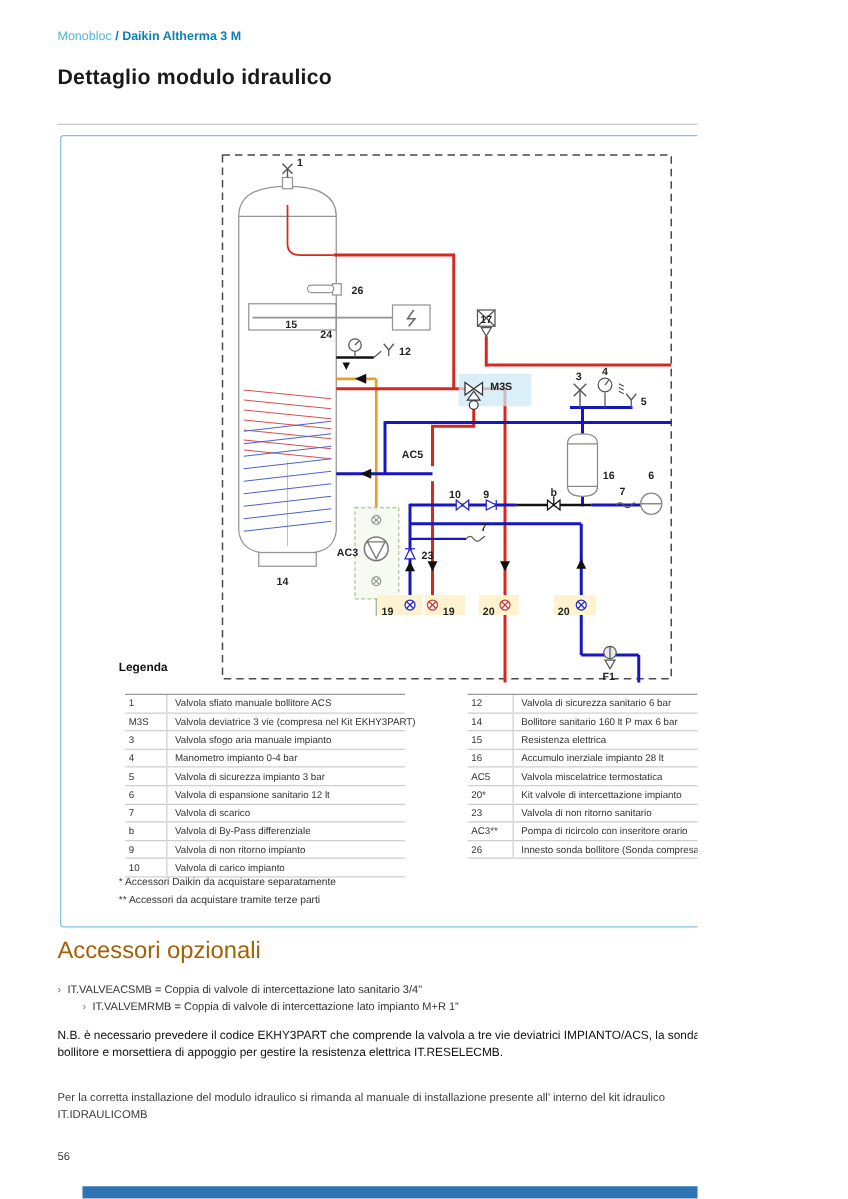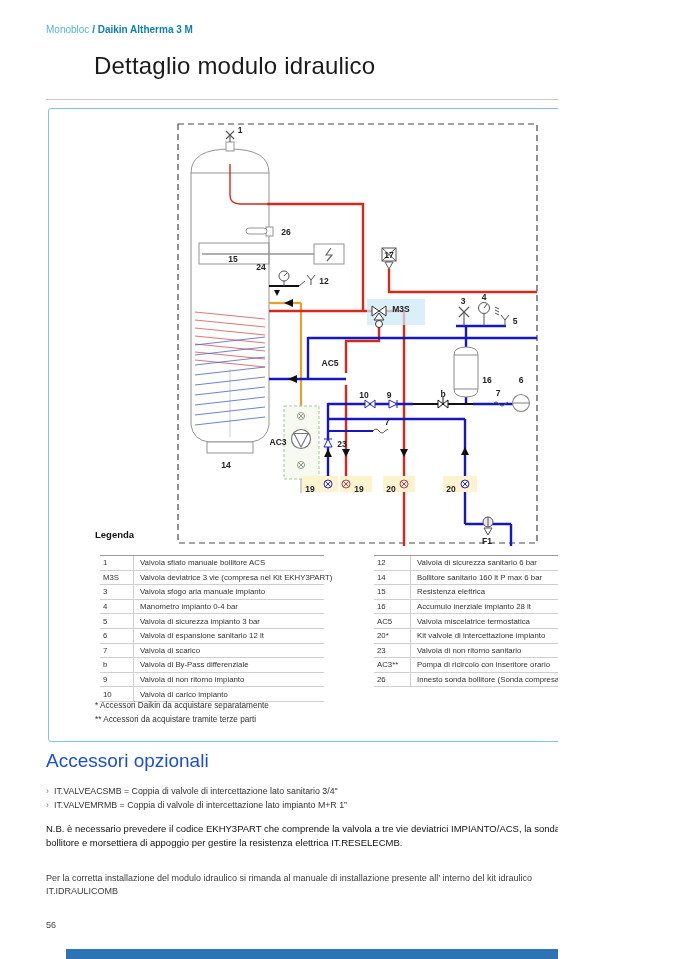--- a/index.html
+++ b/index.html
@@ -3,39 +3,39 @@
 <meta charset="utf-8">
 <style>
   html,body{margin:0;padding:0;background:#fff;}
   #page{position:relative;width:558px;height:959px;background:#fff;overflow:hidden;
         font-family:"Liberation Sans",sans-serif;color:#222;}
   .abs{position:absolute;}
   
   #breadcrumb{left:46px;top:24px;font-size:10px;}
   .bc-light{color:#55b4da;}
   .bc-dark{color:#0e7fb5;font-weight:600;}
-  #page-title{left:46px;top:52px;font-size:24px;font-weight:normal;color:#1a1a1a;letter-spacing:.2px;margin-left:48px;}
+  #page-title{left:46px;top:52px;font-size:17px;font-weight:bold;color:#1a1a1a;letter-spacing:.2px;}
   #title-rule{left:46px;top:99px;width:586px;height:0;border-top:1px solid #c9c9c9;}
   
   #frame{left:48px;top:108px;width:582px;height:632px;border:1.5px solid #82c4de;border-radius:3px;background:#fff;}
   #diagram-svg{position:absolute;left:0;top:0;}
   .dlabel{position:absolute;transform:translate(-50%,-50%);font-size:8.5px;font-weight:600;color:#222;white-space:nowrap;}
   .dlabel.b{font-weight:bold;}
   #legend-title{left:46px;top:420px;font-size:9.5px;font-weight:bold;color:#111;}
   .ltable{position:absolute;top:446px;border-top:1px solid #9a9a9a;}
   #legend-left{left:51px;width:224px;}
   #legend-right{left:325px;width:250px;}
   .lrow{display:flex;align-items:center;height:13.6px;border-bottom:1px solid #cfcfcf;
         font-size:7.8px;color:#333;}
   .lcode{flex:0 0 30px;padding-left:3px;border-right:1px solid #cfcfcf;align-self:stretch;display:flex;align-items:center;}
   #legend-right .lcode{flex-basis:33px;}
   .ldesc{padding-left:6px;white-space:nowrap;}
   .footnote{position:absolute;left:46px;font-size:8.2px;color:#333;}
   
-  #acc-heading{left:46px;top:750px;font-size:19px;color:#1d4ed8;}
+  #acc-heading{left:46px;top:750px;font-size:19px;color:#a16207;}
   .bullet-line{left:46px;font-size:8.8px;color:#333;}
   .bullet-mark{color:#777;margin-right:5px;}
   #nb-text{left:46px;top:822px;width:520px;font-size:9.5px;font-weight:normal;color:#111;line-height:13.5px;}
   #install-text{left:46px;top:872px;width:516px;font-size:9px;color:#3c3c3c;line-height:13px;}
   #page-number{left:46px;top:920px;font-size:9px;color:#444;}
   #footer-bar{left:66px;top:949px;width:612px;height:10px;background:#2e74b5;}
 </style>
 </head>
 <body>
 
@@ -388,21 +388,21 @@
 
     <div class="footnote" style="top:592px;">*   Accessori Daikin da acquistare separatamente</div>
     <div class="footnote" style="top:606px;">**  Accessori  da acquistare tramite terze parti</div>
   </div>
 
   <div class="abs" id="acc-heading">Accessori opzionali</div>
 
   <div class="abs bullet-line" style="top:786px;">
     <span class="bullet-mark">›</span><span>IT.VALVEACSMB = Coppia di valvole di intercettazione lato sanitario 3/4"</span>
   </div>
-  <div class="abs bullet-line" style="top:800px;">
+  <div class="abs bullet-line" style="top:800px;margin-left:20px;">
     <span class="bullet-mark">›</span><span>IT.VALVEMRMB = Coppia di valvole di intercettazione lato impianto M+R 1”</span>
   </div>
 
   <div class="abs" id="nb-text">N.B. è necessario prevedere il codice EKHY3PART che comprende la valvola a tre vie deviatrici IMPIANTO/ACS, la sonda bollitore e morsettiera di appoggio per gestire la resistenza elettrica IT.RESELECMB.</div>
   <div class="abs" id="install-text">Per la corretta installazione del modulo idraulico si rimanda al manuale di installazione presente all’ interno del kit idraulico IT.IDRAULICOMB</div>
 
   <div class="abs" id="page-number">56</div>
   <div class="abs" id="footer-bar"></div>
 </div>
 

